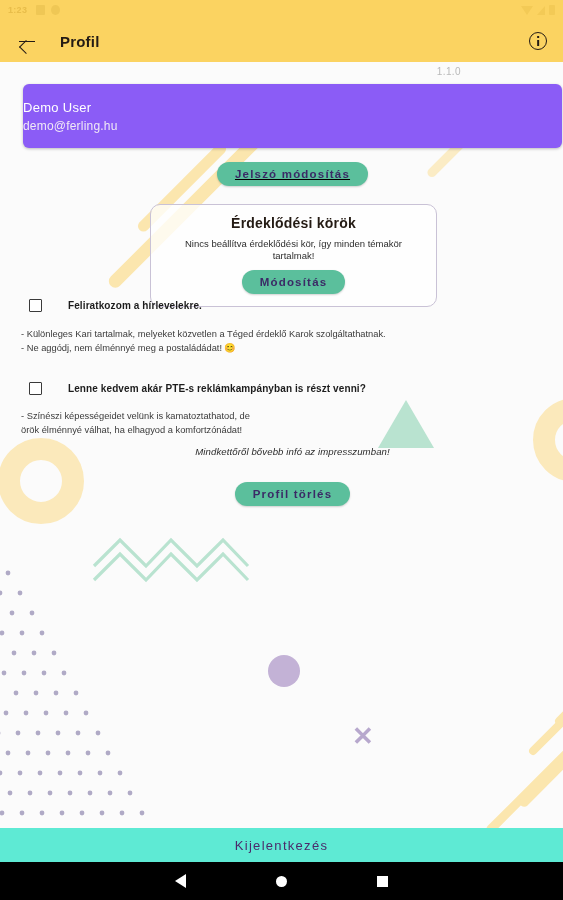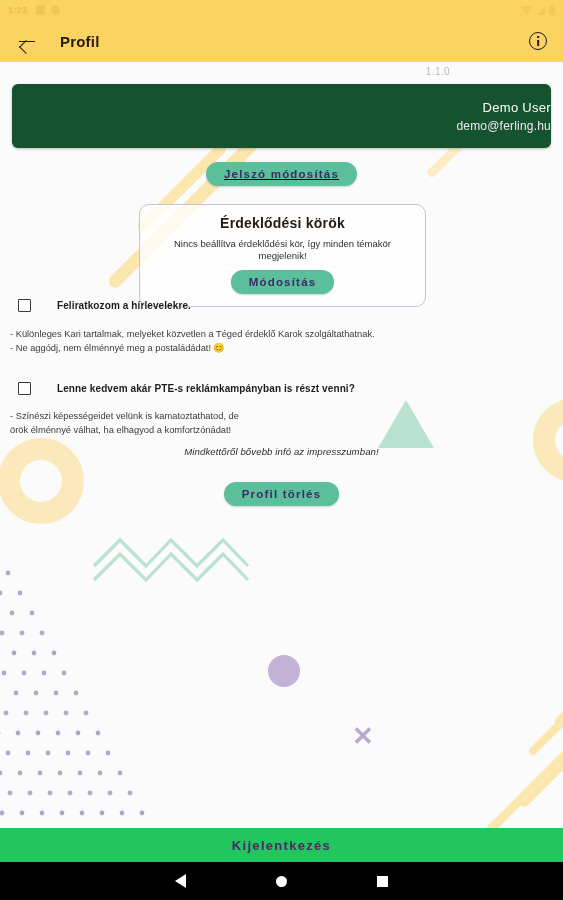--- a/index.html
+++ b/index.html
@@ -107,32 +107,32 @@
     position:absolute; border-radius:50%; background:#c3b2d6;
   }
 
   .xmark{
     position:absolute; color:#b7a8cd; font-size:26px; font-weight:bold;
     line-height:1; font-family:"Liberation Sans", sans-serif;
   }
 
   
   .content{
-    position:absolute; top:62px; left:0; width:470px; height:768px;
+    position:absolute; top:62px; left:11px; width:470px; height:768px;
     z-index:10;
   }
   .version{
     position:absolute; right:20px; top:4px;
     font-size:10px; color:#b9b9b9; letter-spacing:.4px;
   }
 
   .user-card{
     position:absolute; left:12px; top:22px; width:539px; height:64px;
-    background:#14532d; border-radius:6px;
-    display:flex; flex-direction:column; align-items:flex-end; justify-content:center;
+    background:#8b5cf6; border-radius:6px;
+    display:flex; flex-direction:column; align-items:flex-start; justify-content:center;
     gap:4px;
     box-shadow:0 1px 3px rgba(0,0,0,.25);
   }
   .user-name{ color:#ffffff; font-size:13px; letter-spacing:.3px; }
   .user-mail{ color:#f0e8f6; font-size:12px; letter-spacing:.2px; }
 
   .pill{
     background:#5bbf9c; color:#3b2a66;
     border:none; border-radius:20px;
     font-size:11.5px; font-weight:bold; letter-spacing:1.2px;
@@ -185,23 +185,23 @@
   }
 
   .del-btn-wrap{
     position:absolute; top:420px; width:563px;
     display:flex; justify-content:center;
   }
 
   
   .logout{
     position:absolute; left:0; bottom:38px; width:563px; height:34px;
-    background:#22c55e; border:none; cursor:pointer;
+    background:#5eead4; border:none; cursor:pointer;
     font-family:"Liberation Sans", sans-serif;
-    font-size:13px; font-weight:bold; color:#4b2a6b; letter-spacing:1.3px;
+    font-size:13px; font-weight:normal; color:#4b2a6b; letter-spacing:1.3px;
     z-index:30;
   }
   .navbar{
     position:absolute; left:0; bottom:0; width:563px; height:38px;
     background:#000; display:flex; align-items:center; justify-content:center;
     gap:90px; z-index:30;
   }
   .nav-back{
     width:0;height:0;
     border-top:7px solid transparent;border-bottom:7px solid transparent;
@@ -344,21 +344,21 @@
       <div class="user-name">Demo User</div>
       <div class="user-mail">demo@ferling.hu</div>
     </div>
 
     <div class="pw-btn-wrap">
       <button class="pill">Jelszó módosítás</button>
     </div>
 
     <div class="interest-card">
       <div class="interest-title">Érdeklődési körök</div>
-      <div class="interest-desc">Nincs beállítva érdeklődési kör, így minden témakör megjelenik!</div>
+      <div class="interest-desc">Nincs beállítva érdeklődési kör, így minden témakör tartalmak!</div>
       <button class="pill">Módosítás</button>
     </div>
 
     <div class="check-row" style="top:237px;">
       <span class="checkbox"></span>
       <span class="check-label">Feliratkozom a hírlevelekre.</span>
     </div>
     <div class="bullets" style="top:265px;">
       <div>- Különleges Kari tartalmak, melyeket közvetlen a Téged érdeklő Karok szolgáltathatnak.</div>
       <div>- Ne aggódj, nem élménnyé meg a postaládádat! 😊</div>

